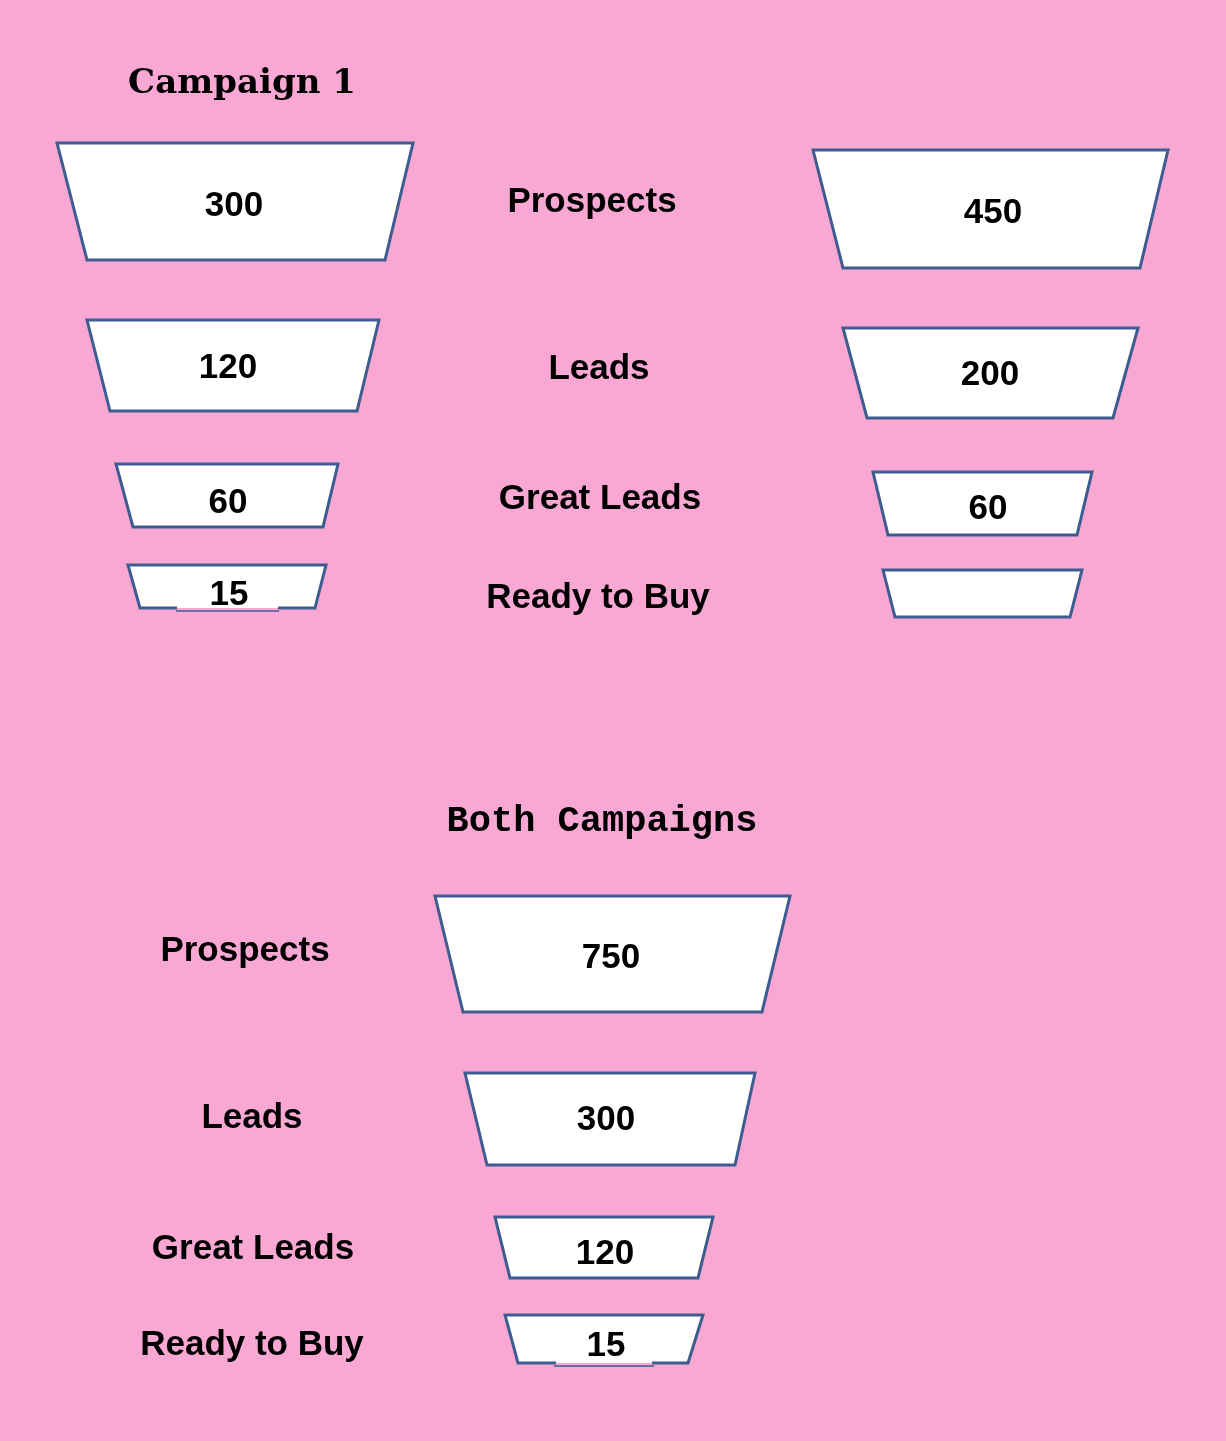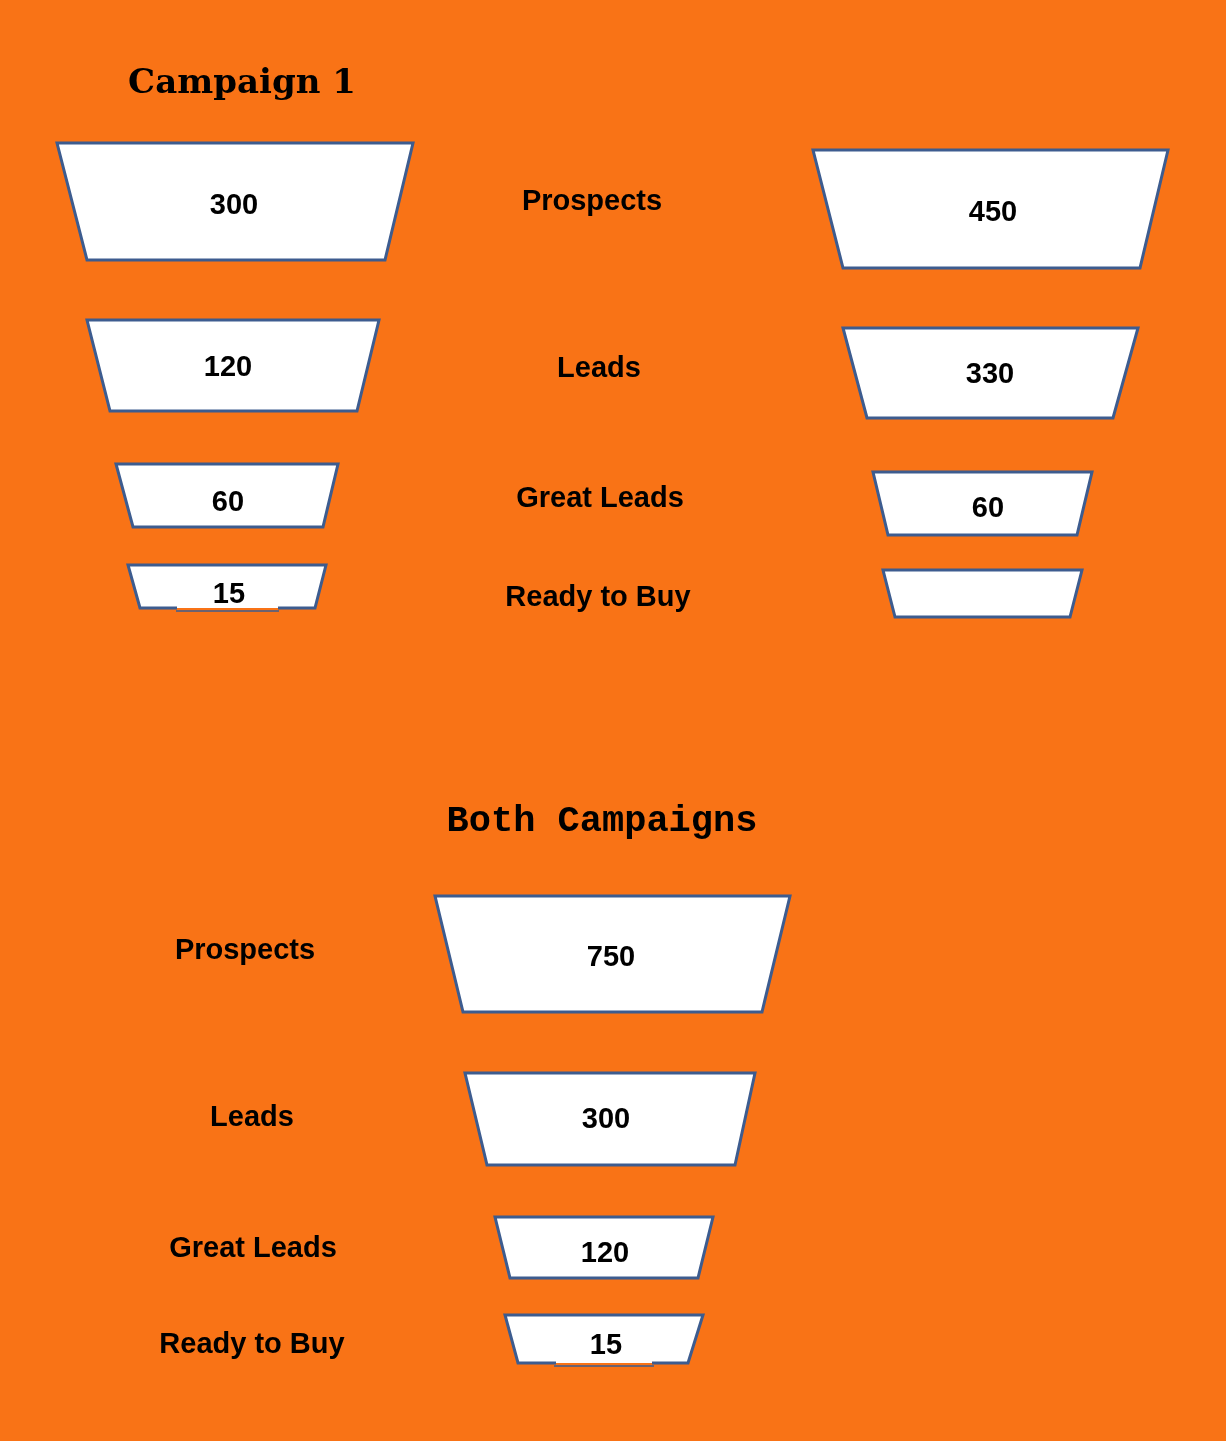--- a/index.html
+++ b/index.html
@@ -1,39 +1,39 @@
 <!DOCTYPE html>
 <html><head>
 <meta charset="utf-8">
 <style>
   html, body { margin: 0; padding: 0; background: #ffffff; }
   .canvas {
     position: relative;
     width: 1226px;
     height: 1441px;
-    background: #f97316;
+    background: #f9a8d4;
     font-family: "Liberation Sans", sans-serif;
     overflow: hidden;
   }
   .shapes { position: absolute; left: 0; top: 0; }
   .title {
     position: absolute;
     transform: translate(-50%, -50%);
     font-family: "DejaVu Serif", "Liberation Serif", serif;
     font-weight: bold;
     font-size: 34px;
     color: #000000;
     white-space: nowrap;
   }
   .title-lg { font-size: 37px; font-family: Liberation Mono, monospace; }
   .stage-label, .value-label {
     position: absolute;
     transform: translate(-50%, -50%);
     font-weight: bold;
-    font-size: 29px;
+    font-size: 35px;
     color: #000000;
     white-space: nowrap;
   }
 </style>
 </head>
 <body>
 
 <div class="canvas">
 
   <svg class="shapes" width="1226" height="1441" viewBox="0 0 1226 1441">
@@ -70,21 +70,21 @@
   <div class="stage-label" style="left:252px; top:1116px">Leads</div>
   <div class="stage-label" style="left:253px; top:1247px">Great Leads</div>
   <div class="stage-label" style="left:252px; top:1343px">Ready to Buy</div>
 
   <div class="value-label" style="left:234px; top:204px">300</div>
   <div class="value-label" style="left:228px; top:366px">120</div>
   <div class="value-label" style="left:228px; top:501px">60</div>
   <div class="value-label" style="left:229px; top:593px">15</div>
 
   <div class="value-label" style="left:993px; top:211px">450</div>
-  <div class="value-label" style="left:990px; top:373px">330</div>
+  <div class="value-label" style="left:990px; top:373px">200</div>
   <div class="value-label" style="left:988px; top:507px">60</div>
 
   <div class="value-label" style="left:611px; top:956px">750</div>
   <div class="value-label" style="left:606px; top:1118px">300</div>
   <div class="value-label" style="left:605px; top:1252px">120</div>
   <div class="value-label" style="left:606px; top:1344px">15</div>
 
 </div>
 
 </body></html>

